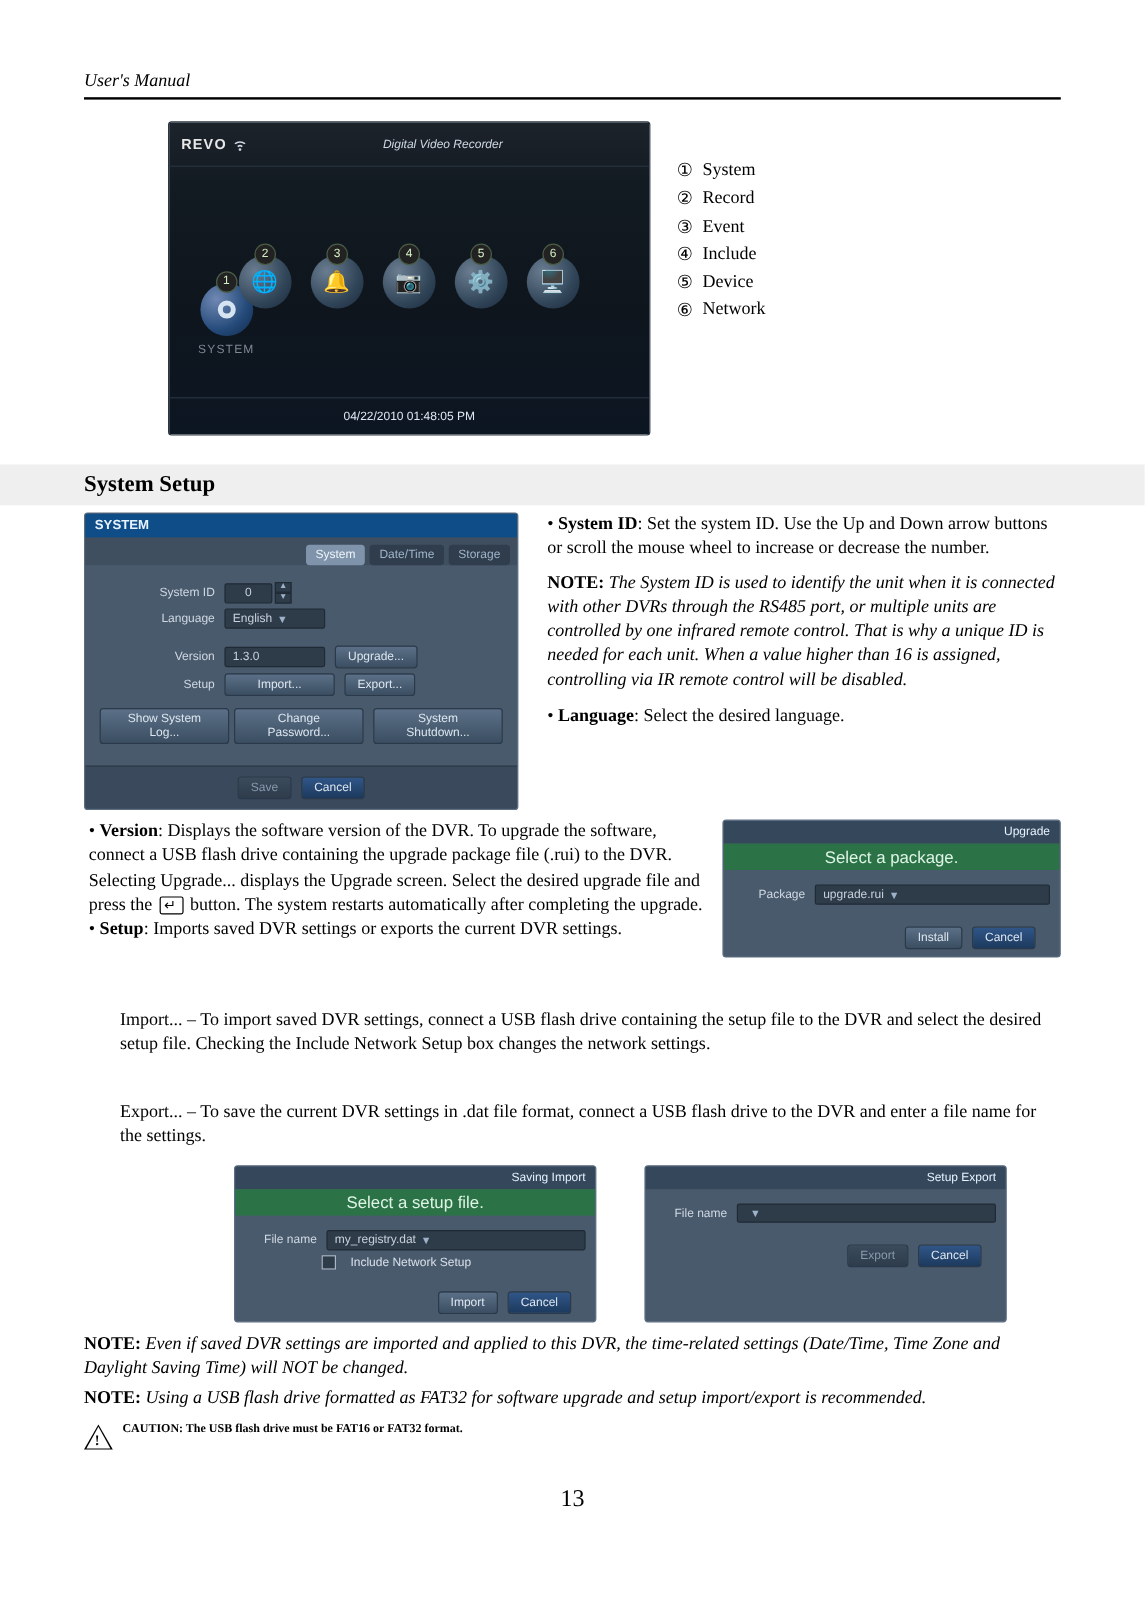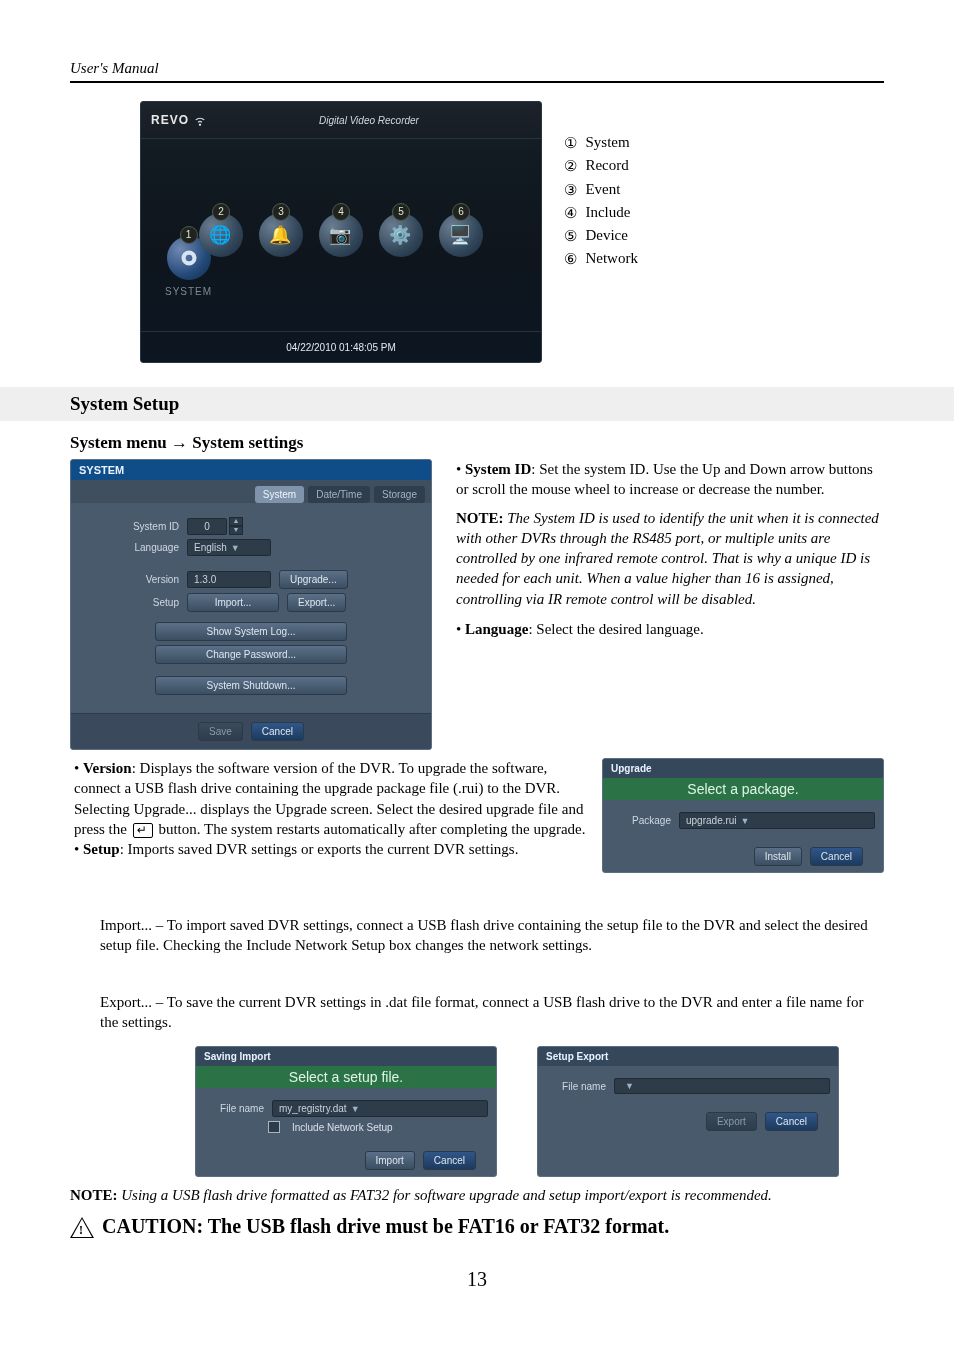--- a/index.html
+++ b/index.html
@@ -101,54 +101,54 @@
   .spin-btns span { width:12px; height:7px; background:#2e3b49; border:1px solid #1f2a35; font-size:7px; text-align:center; line-height:5px; color:#9db2c8;}
   .btn {
     background: linear-gradient(#5b7087,#3b4e62);
     border:1px solid #2a3a4a; border-radius:3px; padding:3px 10px; color:#dde6f0;
     text-align:center;
   }
   .btn.primary { background: linear-gradient(#305688,#1d3a5e); }
   .btn.muted { color:#889aad; background: linear-gradient(#3b4b5c,#2e3c4b);}
   .wide { flex:1; }
   .bottom-bar { background:#3a4a5c; padding:8px; display:flex; justify-content:center; gap:8px; border-top:1px solid #2d3b49;}
-  .center-stack { display:flex; flex-direction:column; gap:4px; align-items:center; margin:10px 0;}
+  .center-stack { display:flex; flex-direction:row; gap:4px; align-items:center; margin:10px 0;}
 
   .desc-right { flex:1; font-size:15px; line-height:1.35; }
   .desc-right .para { margin-bottom:8px; }
   .desc-right .note-block { margin:3px 0 0 0; }
   .note-head { font-weight:bold; }
 
   .body-para { font-size:15px; line-height:1.35; margin:4px 0;}
   ul.bul { list-style: none; padding-left: 4px; margin:4px 0;}
   ul.bul > li::before { content:"• "; }
 
   .upgrade-panel, .import-panel, .export-panel {
     font-family: Arial, sans-serif; font-size:10px; color:#d8e0ea;
     background:#4a5a6d; border:1px solid #5c6e82; border-radius:3px; overflow:hidden;
   }
   .upgrade-panel { width: 280px; }
   .import-panel { width: 300px; }
   .export-panel { width: 300px; }
-  .panel-title { background:#34475b; color:#e7f2ff; padding:4px 8px; font-weight:bold; }
+  .panel-title { background:#34475b; color:#e7f2ff; padding:4px 8px; font-weight:normal;text-align:right; }
   .info-strip { background:#2b7346; color:#def4e5; padding:3px 8px; font-size:14px; text-align:center; }
   .small-body { padding:8px;}
   .right-actions { display:flex; justify-content:flex-end; gap:8px; padding:6px 20px; }
   .float-right-fig { float:right; margin:0 0 6px 14px; }
   .note-row { display:flex; gap:8px; align-items:flex-start; margin-top:10px; }
   .warn-tri {
     width: 0; height: 0; border-left: 12px solid transparent; border-right: 12px solid transparent; border-bottom: 21px solid #000;
     position:relative; margin-top:2px;
   }
   .warn-tri-inner {
     position:absolute; left:-10px; top:2px;
     width:0;height:0;border-left:10px solid transparent;border-right:10px solid transparent;border-bottom:18px solid #fff;
   }
   .warn-bang { position:absolute; left:-3px; top:6px; font-size:12px; font-weight:bold;}
-  .caution-text { font-size:20px; }
+  .caution-text { font-size:10px; }
   .caution-head { font-weight:bold; }
 
   .pagefoot { text-align:center; font-size:20px; margin-top:30px;}
 
   .enter-btn-inline {
     display:inline-block; width:18px; height:13px; border:1px solid #000; border-radius:2px;
     vertical-align:middle; position:relative; margin:0 2px;
   }
   .enter-btn-inline::after {
     content:"↵"; position:absolute; left:3px; top:-2px; font-size:12px;
@@ -227,23 +227,20 @@
         </div>
       <div class="legend-row">
           <span class="legend-num">⑥</span>
           <span>Network</span>
         </div>
     </div>
   </div>
 
   <div class="section-heading">System Setup</div>
 
-  <div class="subheading">
-    <span>System menu </span><span class="arrow-glyph">→</span><span> System settings</span>
-  </div>
 
   <div class="panels-row">
 
     <div class="system-panel">
       <div class="title">SYSTEM</div>
       <div class="tabs">
         <div class="tab active">System</div>
         <div class="tab">Date/Time</div>
         <div class="tab">Storage</div>
       </div>
@@ -371,20 +368,23 @@
         </div>
       </div>
       <div class="right-actions">
         <span class="btn muted">Export</span>
         <span class="btn primary">Cancel</span>
       </div>
     </div>
   </div>
 
   <div class="body-para">
+    <span class="note-head">NOTE:</span> <i>Even if saved DVR settings are imported and applied to this DVR, the time-related settings (Date/Time, Time Zone and Daylight Saving Time) will NOT be changed.</i>
+  </div>
+  <div class="body-para">
     <span class="note-head">NOTE:</span> <i>Using a USB flash drive formatted as FAT32 for software upgrade and setup import/export is recommended.</i>
   </div>
 
   <div class="note-row">
     <div class="warn-tri">
       <div class="warn-tri-inner"></div>
       <span class="warn-bang">!</span>
     </div>
     <div class="caution-text">
       <span class="caution-head">CAUTION:</span><b>  The USB flash drive must be FAT16 or FAT32 format.</b>

